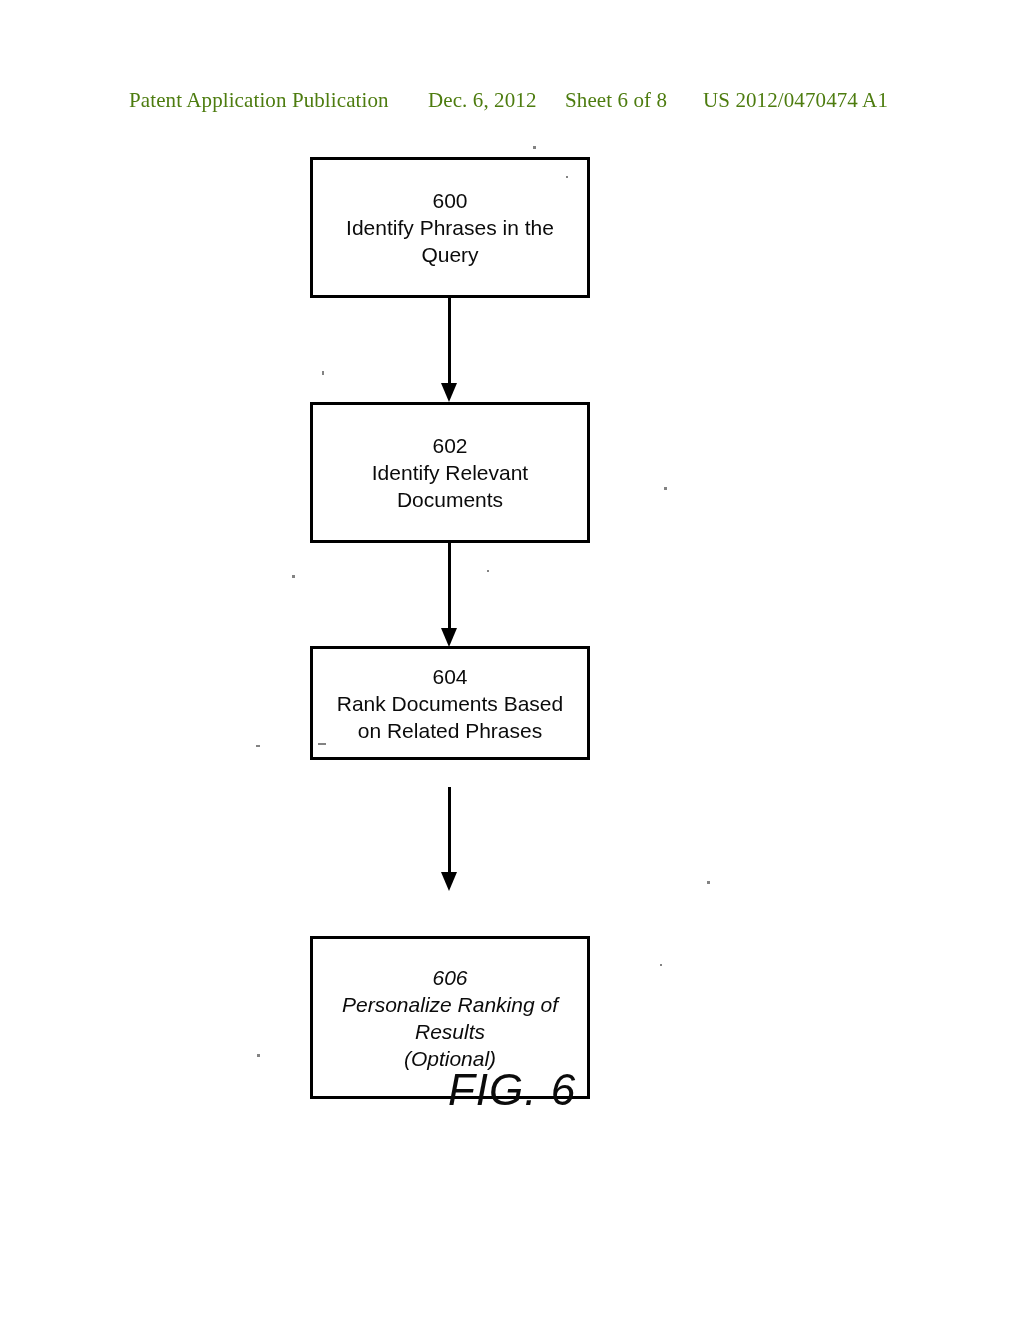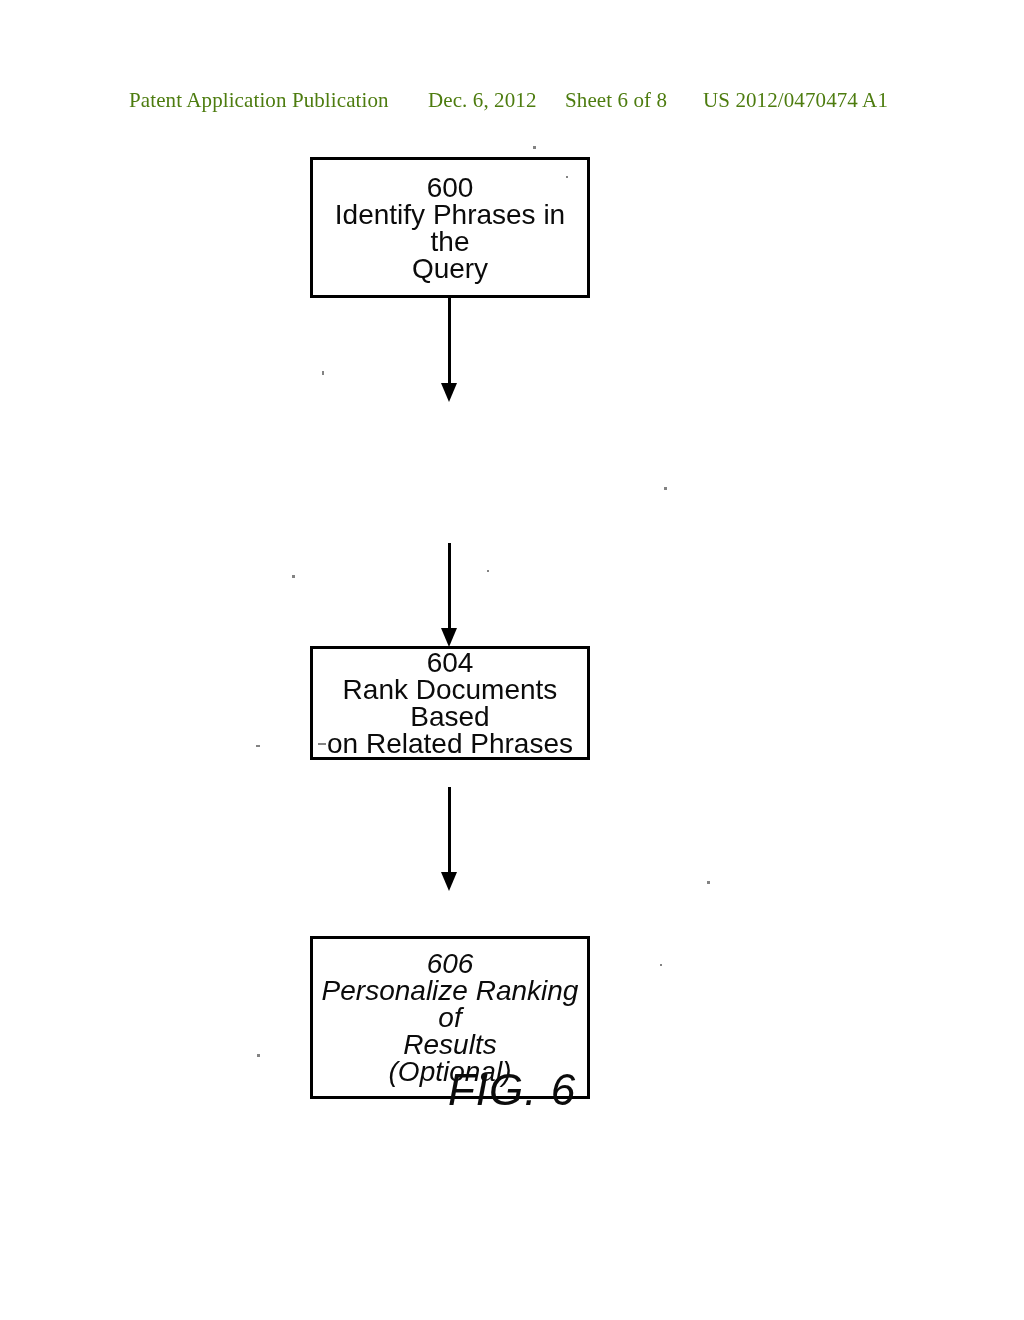--- a/index.html
+++ b/index.html
@@ -51,21 +51,21 @@
     border: 3px solid #000000;
     background: #ffffff;
     box-sizing: border-box;
     display: flex;
     align-items: center;
     justify-content: center;
   }
   .node-text {
     text-align: center;
     font-family: "Liberation Sans", sans-serif;
-    font-size: 28px;
+    font-size: 21px;
     line-height: 27px;
     color: #0b0b0b;
     white-space: pre-line;
     padding: 0 6px;
   }
 
   #node-600 { top: 157px; height: 141px; }
   #node-602 { top: 402px; height: 141px; }
   #node-604 { top: 646px; height: 114px; }
   #node-606 { top: 936px; height: 163px; font-style: italic; }
@@ -133,20 +133,25 @@
 
     <div class="node" id="node-600">
       <div class="node-text">600
 Identify Phrases in the
 Query</div>
     </div>
 
     <div class="connector" id="conn-1"></div>
     <div class="arrowhead" id="arrow-1"></div>
 
+    <div class="node" id="node-602">
+      <div class="node-text">602
+Identify Relevant
+Documents</div>
+    </div>
 
     <div class="connector" id="conn-2"></div>
     <div class="arrowhead" id="arrow-2"></div>
 
     <div class="node" id="node-604">
       <div class="node-text">604
 Rank Documents Based
 on Related Phrases</div>
     </div>
 

